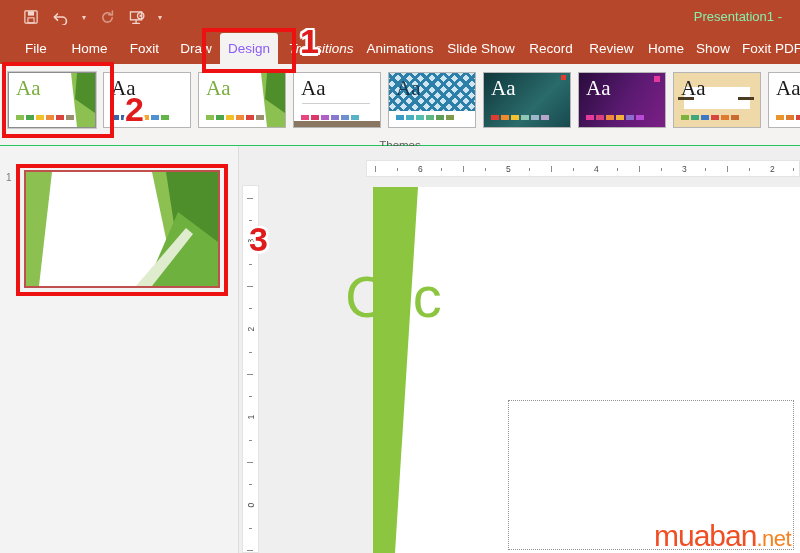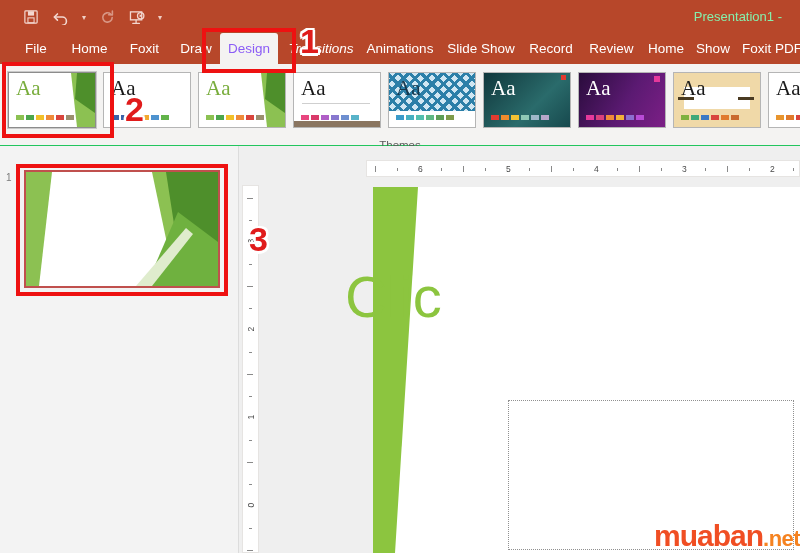--- a/index.html
+++ b/index.html
@@ -120,21 +120,21 @@
   }
   .click-text{
     position:absolute;left:345px;top:268px;
     font-size:58px;color:#8cc53f;font-family:"Liberation Sans",sans-serif;
     white-space:nowrap;line-height:58px;
   }
 
   
   .watermark{
     position:absolute;left:654px;top:519px;white-space:nowrap;
-    font-family:"Liberation Sans",sans-serif;font-weight:bold;
+    font-family:"Liberation Sans",sans-serif;font-weight:normal;
     z-index:40;
   }
   .wm-muaban{font-size:30px;color:#f04e23;letter-spacing:-1px;}
   .wm-net{font-size:22px;color:#f58220;letter-spacing:-0.5px;}
 
   
   .redbox{position:absolute;border:4px solid #ee1111;box-sizing:border-box;z-index:60;}
   .marker{
     position:absolute;z-index:70;
     font-family:"Liberation Sans",sans-serif;font-weight:bold;

